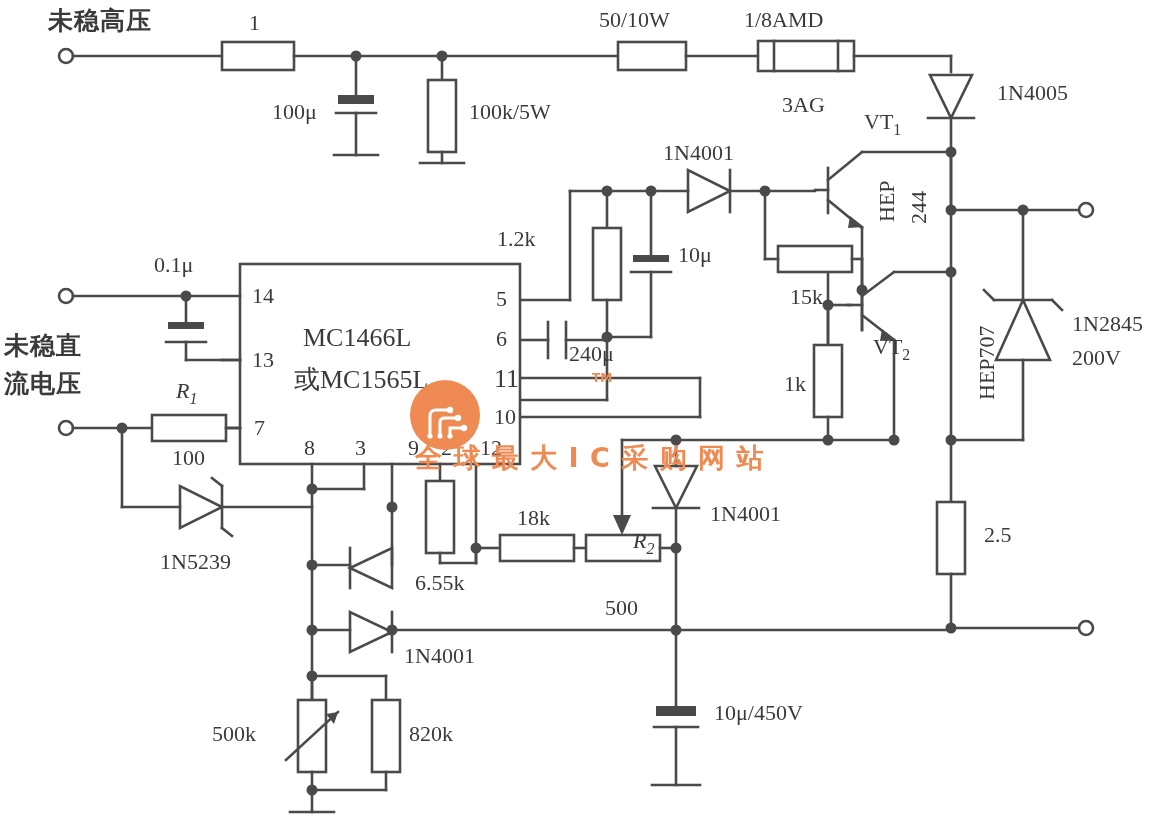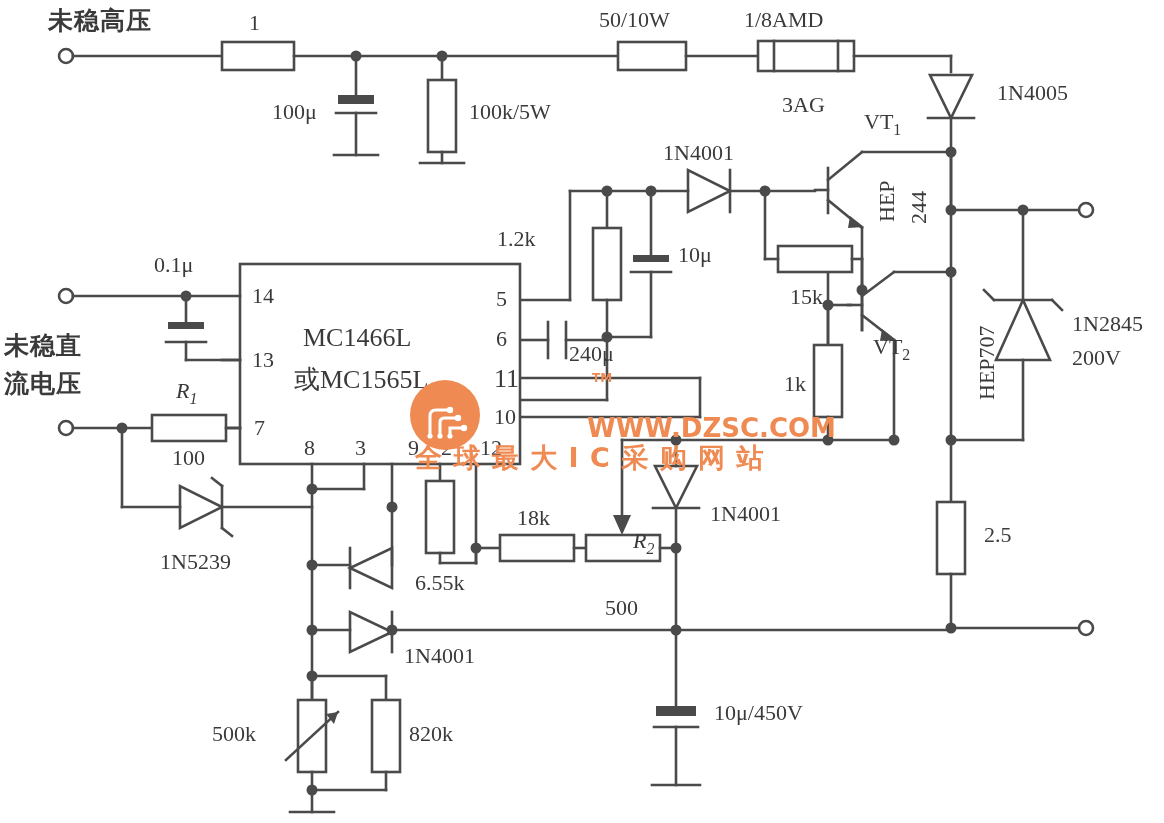--- a/index.html
+++ b/index.html
@@ -396,16 +396,15 @@
     <g fill="#ffffff">
       <circle cx="32" cy="22" r="3.2"></circle>
         <circle cx="40" cy="30" r="3.2"></circle>
         <circle cx="46" cy="40" r="3.2"></circle>
       <circle cx="12" cy="48" r="2.6"></circle>
         <circle cx="22" cy="48" r="2.6"></circle>
         <circle cx="32" cy="48" r="2.6"></circle>
     </g>
   </svg>
   <div class="wm" style="left:592px;top:371px;font-size:12px;">TM</div>
-  <div class="wm" style="left:587px;top:413px;font-size:26px;letter-spacing:0px;">WWW.DZSC.COM</div>
   <div class="wm" style="left:415px;top:440px;font-size:27px;letter-spacing:1px;">全 球 最 大 I C 采 购 网 站</div>
 
 </div>
 
 </body></html>

